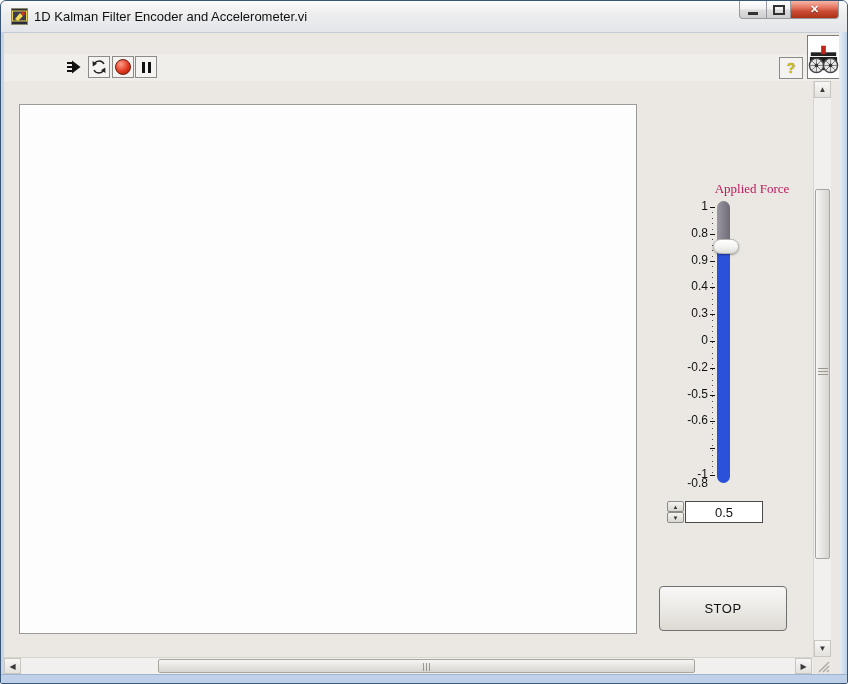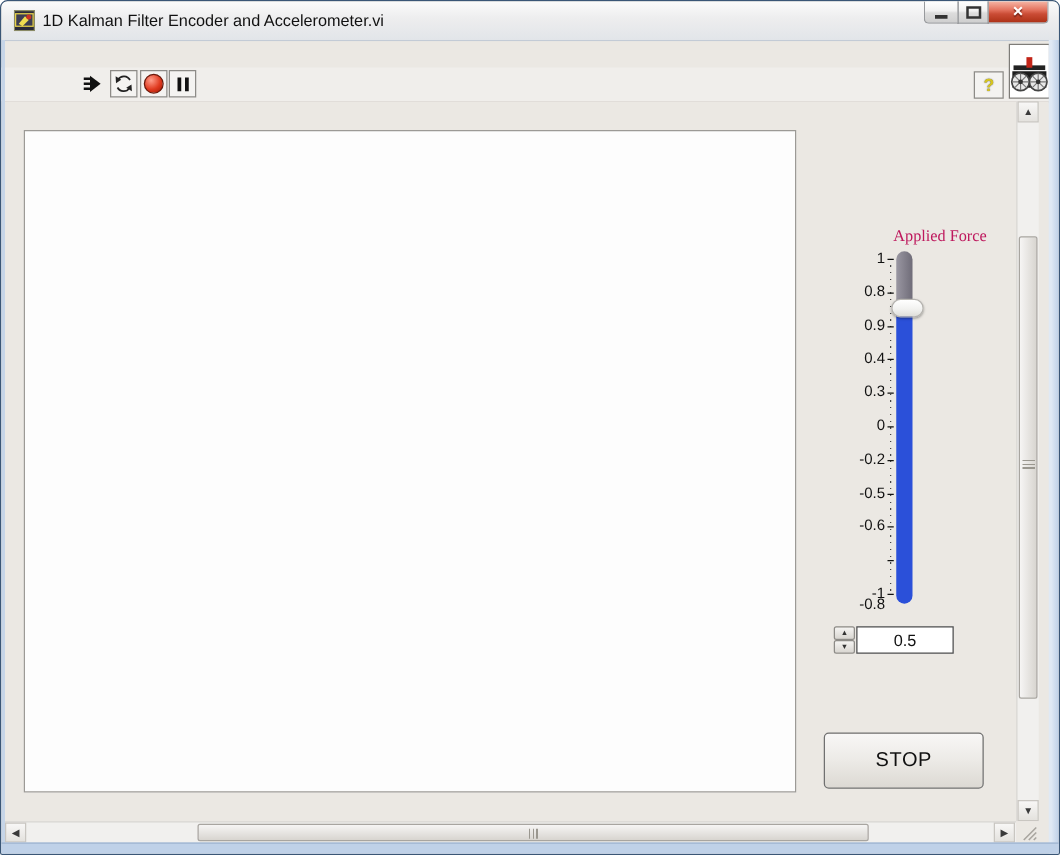--- a/index.html
+++ b/index.html
@@ -79,21 +79,21 @@
     background:linear-gradient(#ffffff,#f2f2f0 55%,#dededa);box-shadow:0 1px 2px rgba(0,0,0,.35);}
   
   .spin-btn{position:absolute;left:666px;width:17px;height:11px;border:1px solid #8d8b87;box-sizing:border-box;
     background:linear-gradient(#f5f4f2,#d9d6d1);display:flex;align-items:center;justify-content:center;
     font-size:6px;color:#333;border-radius:2px;}
   #numeric-box{left:684px;top:500px;width:78px;height:22px;background:#fff;border:1px solid #4a4a4a;
     box-sizing:border-box;display:flex;align-items:center;justify-content:center;font-size:13px;color:#111;}
   
   #stop-btn{left:658px;top:585px;width:128px;height:45px;border:1px solid #707070;border-radius:4px;
     background:linear-gradient(#f8f7f6,#eceae6 50%,#dcd9d3);display:flex;align-items:center;justify-content:center;
-    font-size:16px;color:#111;letter-spacing:0.5px;box-sizing:border-box;}
+    font-size:13px;color:#111;letter-spacing:0.5px;box-sizing:border-box;}
   
   #vscroll{left:812px;top:80px;width:18px;height:576px;background:#f1f0ee;border-left:1px solid #d8d5d1;box-sizing:border-box;}
   #hscroll{left:3px;top:656px;width:809px;height:17px;background:#f1f0ee;border-top:1px solid #d8d5d1;box-sizing:border-box;}
   .sbtn{position:absolute;background:linear-gradient(#f8f7f6,#e4e2de);border:1px solid #c9c6c1;box-sizing:border-box;
     display:flex;align-items:center;justify-content:center;font-size:8px;color:#3a3a3a;}
   .sthumb{position:absolute;border:1px solid #a8a5a0;border-radius:2px;box-sizing:border-box;}
   #vthumb{left:1px;top:108px;width:15px;height:370px;background:linear-gradient(to right,#f6f5f4,#d8d5d0);}
   #hthumb{left:154px;top:1px;width:537px;height:14px;background:linear-gradient(#f6f5f4,#d8d5d0);}
   .grip-h{position:absolute;background:repeating-linear-gradient(to bottom,#9a978f 0 1px,transparent 1px 3px);}
   .grip-v{position:absolute;background:repeating-linear-gradient(to right,#9a978f 0 1px,transparent 1px 3px);}

